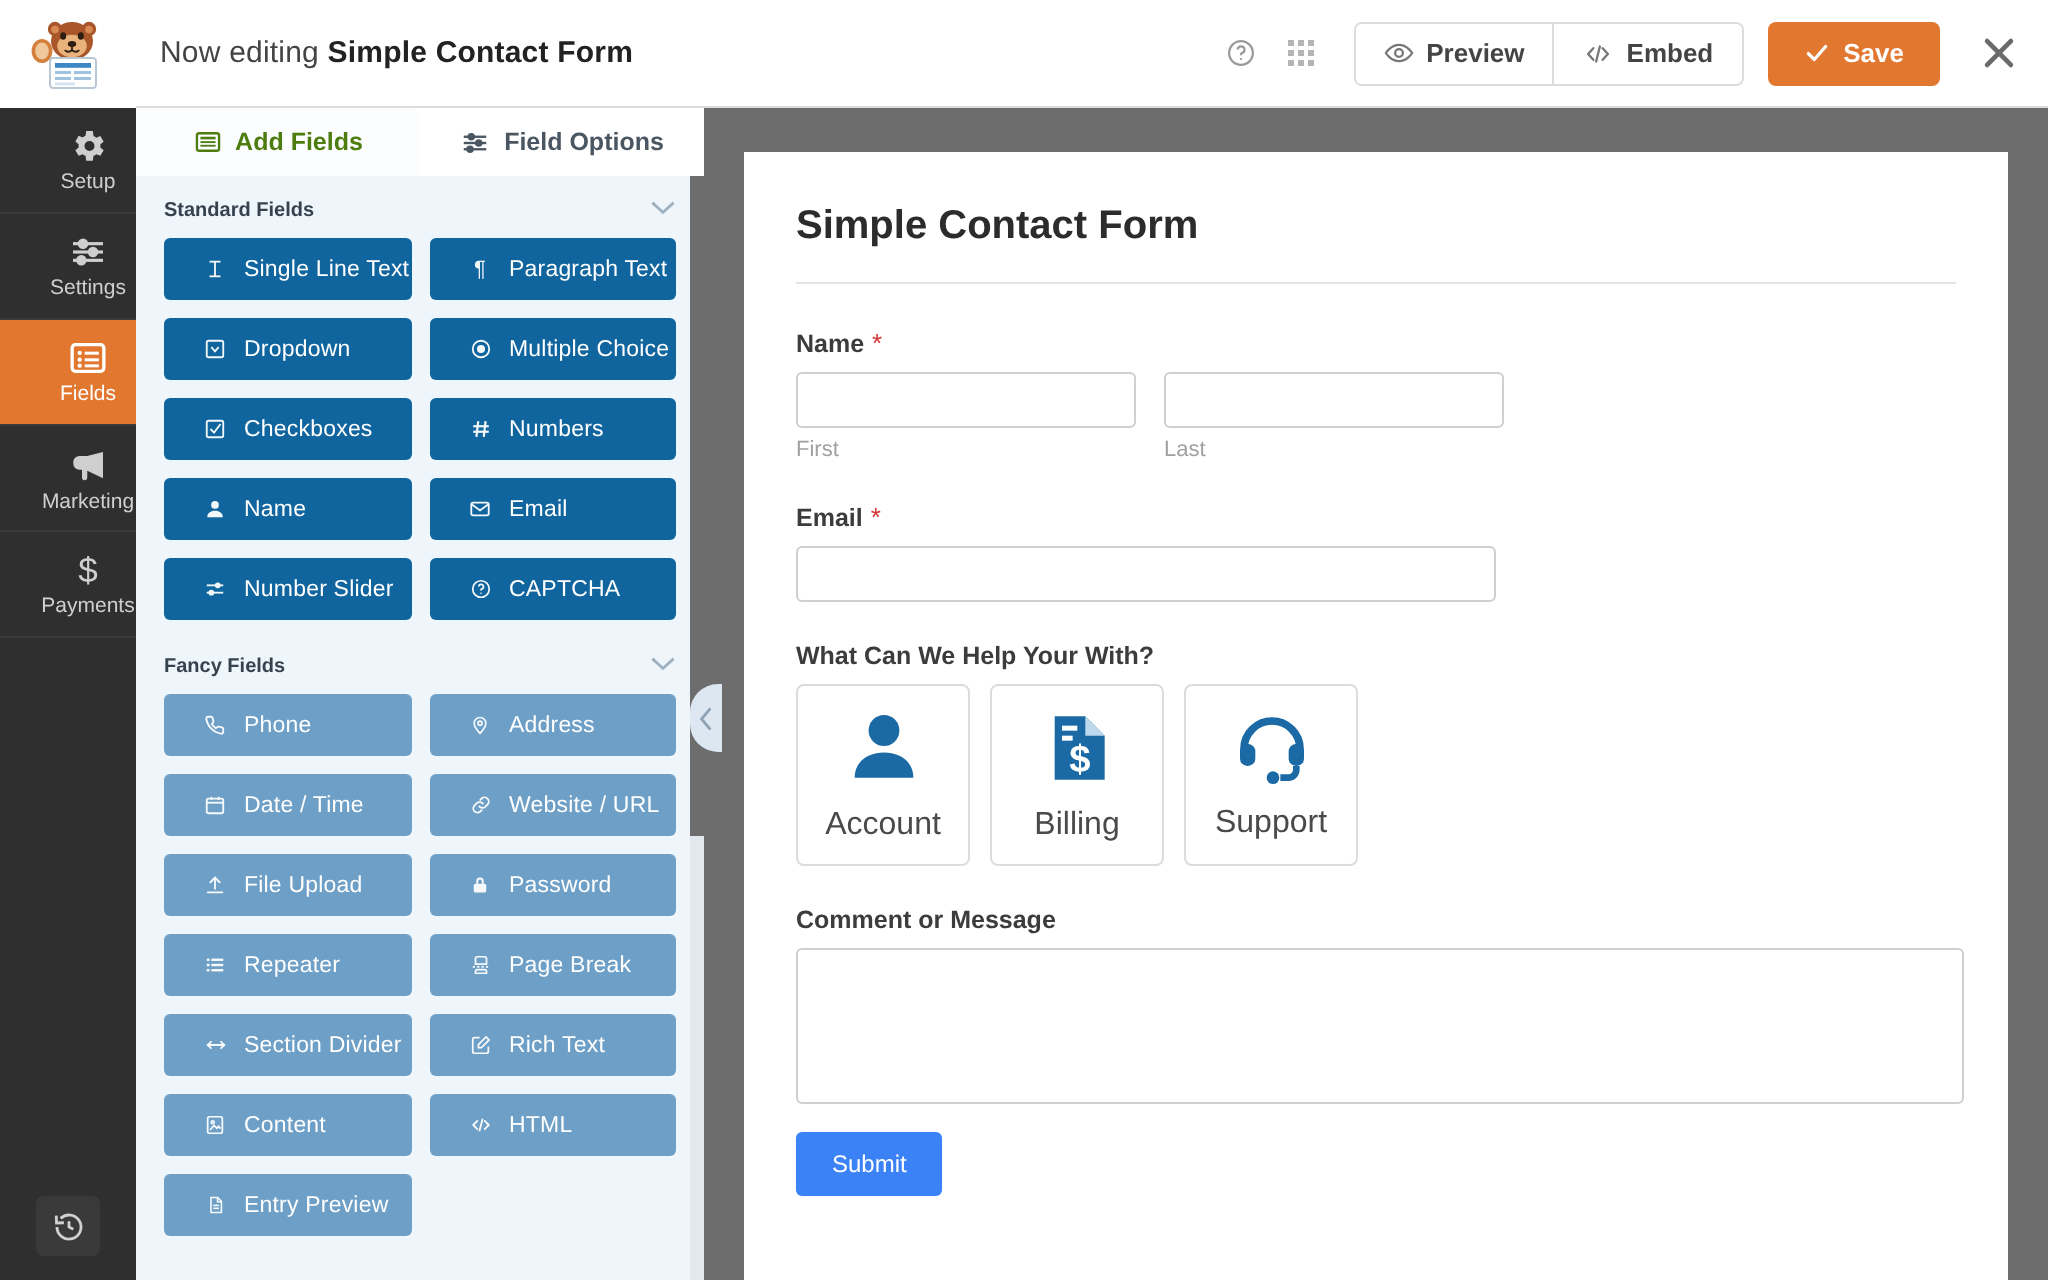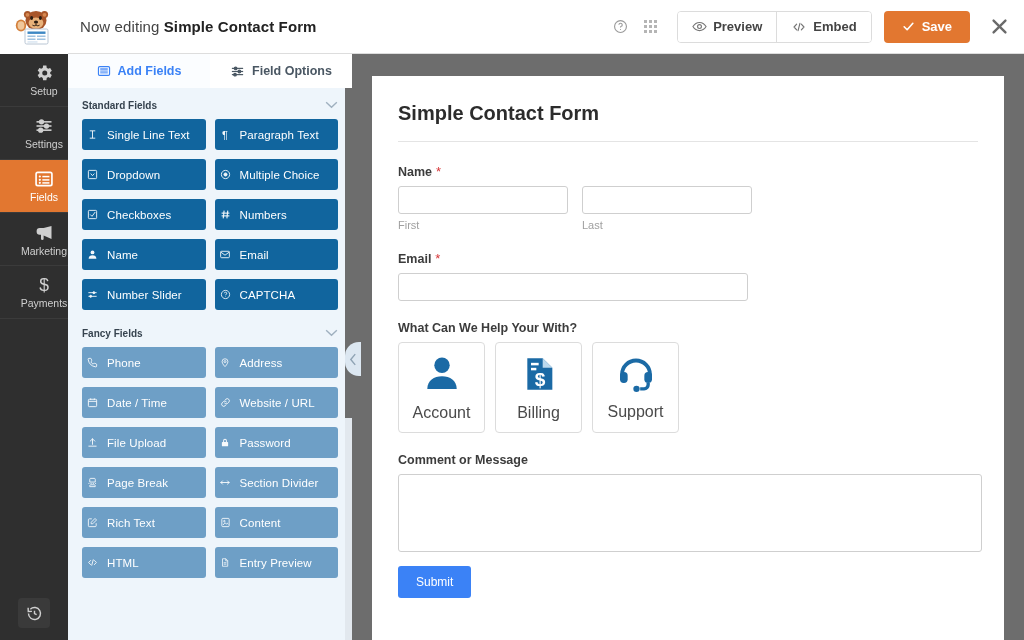--- a/index.html
+++ b/index.html
@@ -98,38 +98,38 @@
     position: absolute; top: 54px; left: 68px; width: 284px; bottom: 0;
     background: #eef5fb;
     overflow: hidden;
   }
   .tabs { display: flex; height: 34px; background: #e4ecf3; }
   .tab {
     flex: 1; display: flex; align-items: center; justify-content: center; gap: 7px;
     font-size: 12.5px; font-weight: 700; color: #4a5763; cursor: pointer;
     background: #ffffff;
   }
-  .tab.active { background: #fbfdff; color: #3b82f6; }
+  .tab.active { background: #fbfdff; color: #4d7c0f; }
   .tab svg { display: block; }
 
   .section-head {
     display: flex; align-items: center; justify-content: space-between;
     padding: 12px 14px 8px 14px;
     font-size: 10px; font-weight: 700; color: #36434f;
   }
   .section-head .chev { color: #9fb0bf; }
 
   .grid2 {
     display: grid; grid-template-columns: 1fr 1fr; gap: 9px;
     padding: 0 14px;
   }
   .fbtn {
     height: 31px; border-radius: 3px;
     display: flex; align-items: center; gap: 8px;
-    padding-left: 4px;
+    padding-left: 19px;
     font-size: 11.5px; color: #fff; cursor: pointer;
     background: #11659e;
     letter-spacing: .1px;
   }
   .fbtn.fancy { background: #6e9fc6; }
   .fbtn .fi { width: 13px; display: flex; align-items: center; justify-content: center;
               font-size: 11px; opacity: .95; }
   .fbtn svg { display: block; }
 
   .panel-scrollbar {
@@ -553,20 +553,33 @@
       <div class="fbtn fancy">
         <span class="fi">
           <svg width="10" height="11" viewBox="0 0 24 24" fill="#fff">
               <rect x="4.5" y="10.5" width="15" height="10.5" rx="2"></rect>
               <path d="M7.5 10.5V7.6a4.5 4.5 0 0 1 9 0v2.9h-2.4V7.6a2.1 2.1 0 0 0-4.2 0v2.9z"></path>
             </svg>
         </span>
         <span>Password</span>
       </div>
 
+      <div class="fbtn fancy">
+        <span class="fi">
+          <svg width="11" height="11" viewBox="0 0 24 24" fill="#fff">
+              <rect x="3" y="5" width="3" height="2.6"></rect>
+              <rect x="8" y="5" width="13" height="2.6"></rect>
+              <rect x="3" y="10.7" width="3" height="2.6"></rect>
+              <rect x="8" y="10.7" width="13" height="2.6"></rect>
+              <rect x="3" y="16.4" width="3" height="2.6"></rect>
+              <rect x="8" y="16.4" width="13" height="2.6"></rect>
+            </svg>
+        </span>
+        <span>Repeater</span>
+      </div>
 
       <div class="fbtn fancy">
         <span class="fi">
           <svg width="11" height="11" viewBox="0 0 24 24" fill="none" stroke="#fff" stroke-width="1.9">
               <path d="M16 3H8a2 2 0 0 0-2 2v6h12V5a2 2 0 0 0-2-2z"></path>
               <path d="M6 19a2 2 0 0 1 2-2h8a2 2 0 0 1 2 2v2H6z"></path>
               <line x1="3" y1="14" x2="21" y2="14" stroke-dasharray="2.4 2.4"></line>
             </svg>
         </span>
         <span>Page Break</span>

